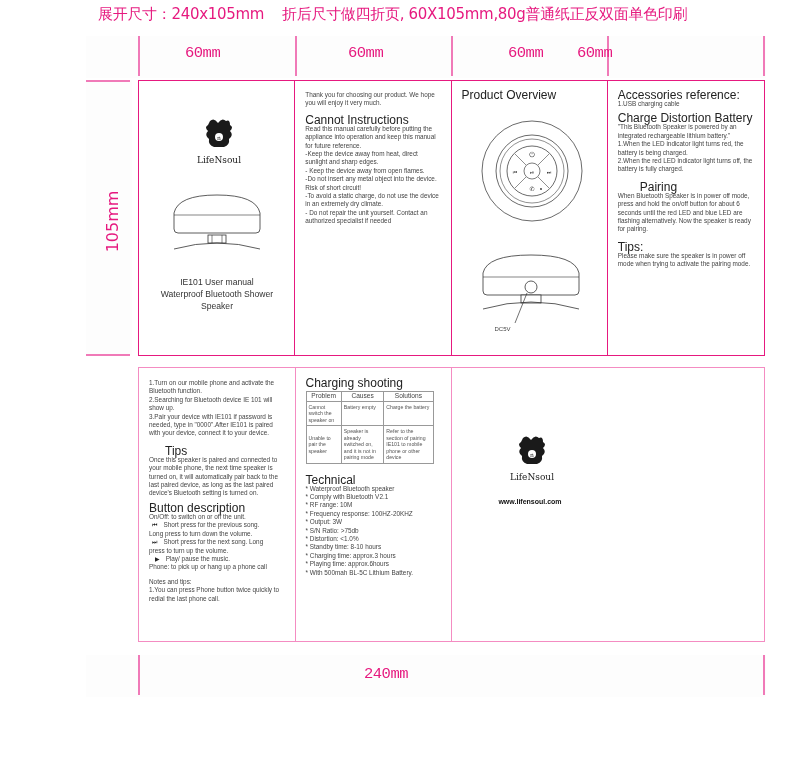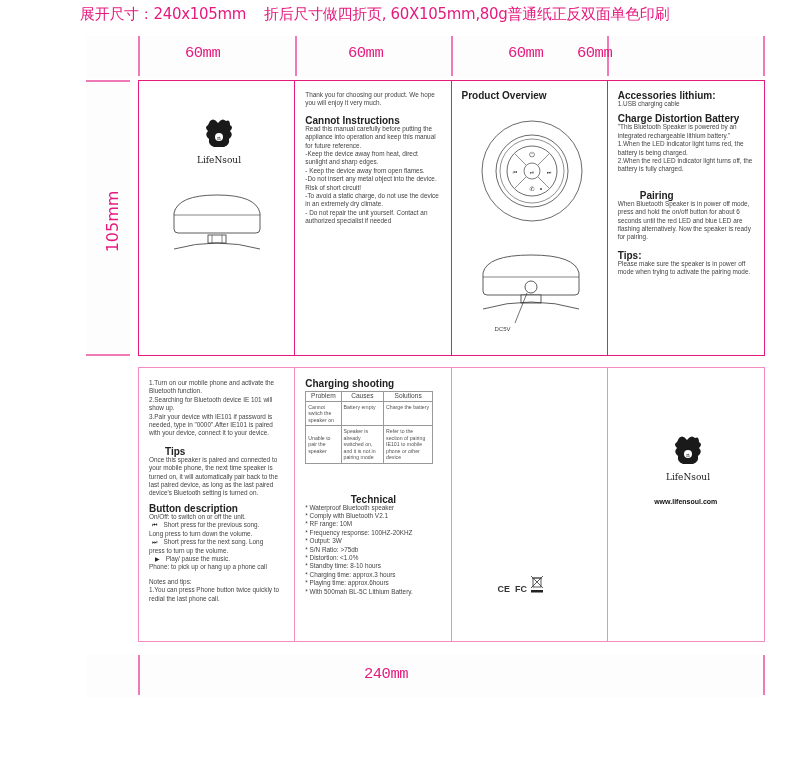--- a/index.html
+++ b/index.html
@@ -1,31 +1,31 @@
 <!DOCTYPE html>
 <html><head>
 <meta charset="utf-8">
 <style>
   html, body { margin:0; padding:0; background:#ffffff; }
   body { width:802px; height:762px; position:relative; overflow:hidden; font-family:"Liberation Sans", sans-serif; color:#333; }
   .abs { position:absolute; }
-  .title { top:5px; left:80px; font-size:15px; color:#e6197f; white-space:pre; font-family:"DejaVu Sans", sans-serif; letter-spacing:-0.3px; }
+  .title { top:5px; left:98px; font-size:15px; color:#e6197f; white-space:pre; font-family:"DejaVu Sans", sans-serif; letter-spacing:-0.3px; }
   .topband { top:36px; left:86px; width:680px; height:42px; background:#fdfdfd; }
   .dimlabel { font-size:15.5px; color:#e6197f; font-family:Liberation Mono, monospace; letter-spacing:-0.5px; }
   .vtick { width:1.5px; background:#f07ab8; }
   .htick { height:1.5px; background:#f07ab8; }
   .sideband { left:86px; top:80px; width:46px; height:275px; background:#fdfdfd; }
   .bottomband { left:86px; top:655px; width:680px; height:42px; background:#fdfdfd; }
   .vlabel { transform:rotate(-90deg); transform-origin:center; font-size:16px; color:#e6197f; font-family:"DejaVu Sans", sans-serif; }
   .panel-row { position:absolute; left:138px; width:627px; display:flex; border:1.5px solid #e6197f; box-sizing:border-box; background:#fff; }
   .panel-row.back { border-color:#f48cc2; }
   .panel { width:156.5px; box-sizing:border-box; border-right:1.5px solid #e6197f; position:relative; font-size:6.4px; line-height:8.4px; color:#444; padding:10px 9px 0 10px; }
   .back .panel { border-right-color:#f48cc2; }
   .panel:last-child { border-right:none; }
-  .h { font-weight:bold; font-size:10px; color:#222; margin-top:6px; margin-bottom:0; line-height:9px; }
+  .h { font-weight:normal; font-size:12px; color:#222; margin-top:6px; margin-bottom:0; line-height:9px; }
   .h.first { margin-top:0; }
   p { margin:0; }
   .gap { height:6px; }
   .center { text-align:center; }
   table.ts { border-collapse:collapse; width:128px; margin-top:3px; font-size:5.2px; line-height:6.5px; color:#555; }
   table.ts th { font-weight:normal; font-size:6.6px; border:1px solid #999; padding:1px 2px; text-align:center; color:#444; }
   table.ts td { border:1px solid #999; padding:2px 2px; vertical-align:top; }
   .glyph { display:inline-block; font-size:6px; margin-right:6px; margin-left:3px; color:#222; }
   .certs { position:absolute; left:46px; top:207px; display:flex; align-items:flex-end; gap:3px; font-weight:bold; color:#333; }
 </style>
@@ -60,20 +60,25 @@
       <text x="23" y="46" font-size="9" text-anchor="middle" fill="#1a1a1a" font-family="DejaVu Serif, serif">LifeNsoul</text>
     </svg>
     <svg class="abs" style="left:25px;top:110px;" width="106" height="64" viewBox="0 0 106 64">
       <path d="M10 22 Q14 4 53 4 Q92 4 96 22 L96 38 Q96 42 92 42 L14 42 Q10 42 10 38 Z" fill="#fff" stroke="#333" stroke-width="0.8"></path>
       <line x1="10" y1="24" x2="96" y2="24" stroke="#333" stroke-width="0.6"></line>
       <rect x="44" y="44" width="18" height="8" fill="#fff" stroke="#333" stroke-width="0.8"></rect>
       <line x1="48" y1="44" x2="48" y2="52" stroke="#333" stroke-width="0.6"></line>
       <line x1="58" y1="44" x2="58" y2="52" stroke="#333" stroke-width="0.6"></line>
       <path d="M10 58 Q53 46 96 58" fill="none" stroke="#333" stroke-width="0.8"></path>
     </svg>
+    <div class="abs center" style="left:0;width:156px;top:195px;font-size:8.6px;line-height:12px;color:#333;">
+      <div>IE101 User manual</div>
+      <div>Waterproof Bluetooth Shower</div>
+      <div>Speaker</div>
+    </div>
   </div>
 
   <div class="panel">
     <p>Thank you for choosing our product. We hope you will enjoy it very much.</p>
     <div class="h" style="margin-top:8px;">Cannot Instructions</div>
     <p>Read this manual carefully before putting the appliance into operation and keep this manual for future reference.</p>
     <p>-Keep the device away from heat, direct sunlight and sharp edges.</p>
     <p>- Keep the device away from open flames.</p>
     <p>-Do not insert any metal object into the device. Risk of short circuit!</p>
     <p>-To avoid a static charge, do not use the device in an extremely dry climate.</p>
@@ -104,27 +109,27 @@
       <line x1="4" y1="26" x2="100" y2="26" stroke="#333" stroke-width="0.6"></line>
       <ellipse cx="52" cy="36" rx="6" ry="6" fill="#fff" stroke="#333" stroke-width="0.8"></ellipse>
       <rect x="42" y="44" width="20" height="8" fill="#fff" stroke="#333" stroke-width="0.8"></rect>
       <path d="M4 58 Q52 44 100 58" fill="none" stroke="#333" stroke-width="0.8"></path>
       <line x1="48" y1="42" x2="36" y2="72" stroke="#333" stroke-width="0.7"></line>
     </svg>
     <div class="abs" style="left:43px;top:244px;font-size:6px;color:#444;">DC5V</div>
   </div>
 
   <div class="panel">
-    <div class="h first">Accessories lithium:</div>
+    <div class="h first">Accessories reference:</div>
     <p>1.USB charging cable</p>
     <div class="h">Charge Distortion Battery</div>
     <p>"This Bluetooth Speaker is powered by an integrated rechargeable lithium battery."</p>
     <p>1.When the LED indicator light turns red, the battery is being charged.</p>
     <p>2.When the red LED indicator light turns off, the battery is fully charged.</p>
-    <div class="h" style="margin-top:17px;padding-left:22px;">Pairing</div>
+    <div class="h" style="margin-top:9px;padding-left:22px;">Pairing</div>
     <p>When Bluetooth Speaker is in power off mode, press and hold the on/off button for about 6 seconds until the red LED and blue LED are flashing alternatively. Now the speaker is ready for pairing.</p>
     <div class="h" style="margin-top:9px;">Tips:</div>
     <p>Please make sure the speaker is in power off mode when trying to activate the pairing mode.</p>
   </div>
 </div>
 
 <div class="panel-row back" style="top:367px;height:275px;">
 
   <div class="panel" style="padding-top:11px;">
     <p>1.Turn on our mobile phone and activate the Bluetooth function.</p>
@@ -159,47 +164,34 @@
         <td>Battery empty</td>
         <td>Charge the battery</td>
       </tr>
       <tr>
         <td style="vertical-align:middle;">Unable to pair the speaker</td>
         <td>Speaker is already switched on, and it is not in pairing mode</td>
         <td>Refer to the section of pairing IE101 to mobile phone or other device</td>
       </tr>
     </tbody>
       </table>
-    <div class="h" style="margin-top:31px;text-align:center;">Technical</div>
+    <div class="h" style="margin-top:12px;">Technical</div>
     <p>* Waterproof Bluetooth speaker</p>
     <p>* Comply with Bluetooth V2.1</p>
     <p>* RF range: 10M</p>
     <p>* Frequency response: 100HZ-20KHZ</p>
     <p>* Output: 3W</p>
     <p>* S/N Ratio: &gt;75db</p>
     <p>* Distortion: &lt;1.0%</p>
     <p>* Standby time: 8-10 hours</p>
     <p>* Charging time: approx.3 hours</p>
     <p>* Playing time: approx.6hours</p>
     <p>* With 500mah BL-5C Lithium Battery.</p>
   </div>
 
-  <div class="panel">
-    <div class="certs">
-      <span style="font-size:9px;">CE</span>
-      <span style="font-size:9px;margin-left:2px;">FC</span>
-      <svg width="14" height="18" viewBox="0 0 14 18">
-        <rect x="3" y="3" width="8" height="9" fill="none" stroke="#333" stroke-width="0.8"></rect>
-        <line x1="2" y1="3" x2="12" y2="3" stroke="#333" stroke-width="0.8"></line>
-        <line x1="1" y1="1" x2="13" y2="13" stroke="#333" stroke-width="0.8"></line>
-        <line x1="13" y1="1" x2="1" y2="13" stroke="#333" stroke-width="0.8"></line>
-        <rect x="1" y="15" width="12" height="2.5" fill="#222"></rect>
-      </svg>
-    </div>
-  </div>
 
   <div class="panel">
     <svg class="abs" style="left:57px;top:66px;" width="46" height="52" viewBox="0 0 46 52">
       <path d="M14 4 Q18 0 22 6 Q26 0 30 4 Q34 2 34 8 Q38 10 34 14 Q38 18 33 22 Q34 28 28 30 L18 30 Q12 28 13 22 Q8 18 12 14 Q8 10 12 8 Z" fill="#1a1a1a"></path>
       <circle cx="23" cy="20" r="4" fill="#fff"></circle>
       <text x="23" y="22.5" font-size="6" text-anchor="middle" fill="#1a1a1a" font-family="DejaVu Serif, serif">n</text>
       <text x="23" y="46" font-size="9" text-anchor="middle" fill="#1a1a1a" font-family="DejaVu Serif, serif">LifeNsoul</text>
     </svg>
     <div class="abs center" style="left:0;width:156px;top:130px;font-size:7px;font-weight:bold;color:#111;">www.lifensoul.com</div>
   </div>

